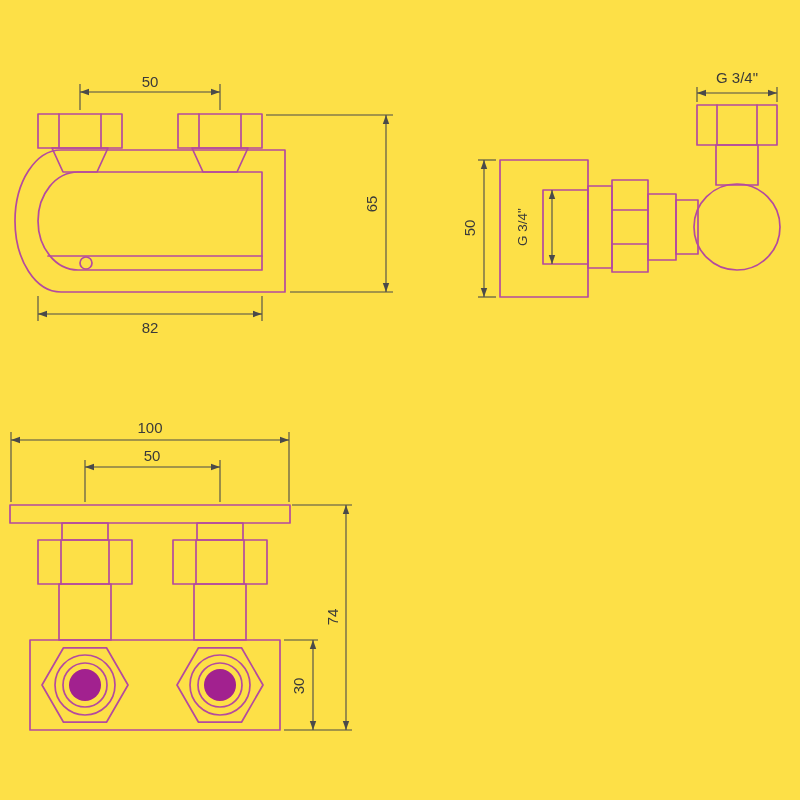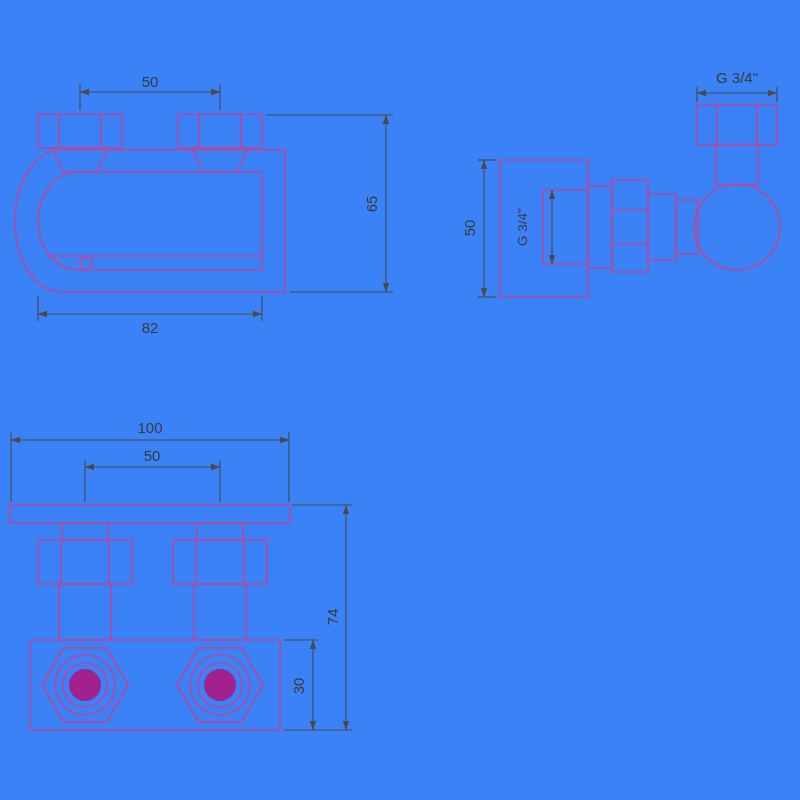--- a/index.html
+++ b/index.html
@@ -1,20 +1,20 @@
 <!DOCTYPE html>
 <html><head>
 <meta charset="utf-8">
 <style>
   html, body { margin: 0; padding: 0; background: #ffffff; }
   .canvas {
     position: relative;
     width: 800px;
     height: 800px;
-    background: #3b82f6;
+    background: #fde047;
     overflow: hidden;
   }
   svg { display: block; }
   .dim-text {
     font-family: "Liberation Sans", sans-serif;
     font-size: 15px;
   }
   .dim-text-small {
     font-family: "Liberation Sans", sans-serif;
     font-size: 13.5px;

